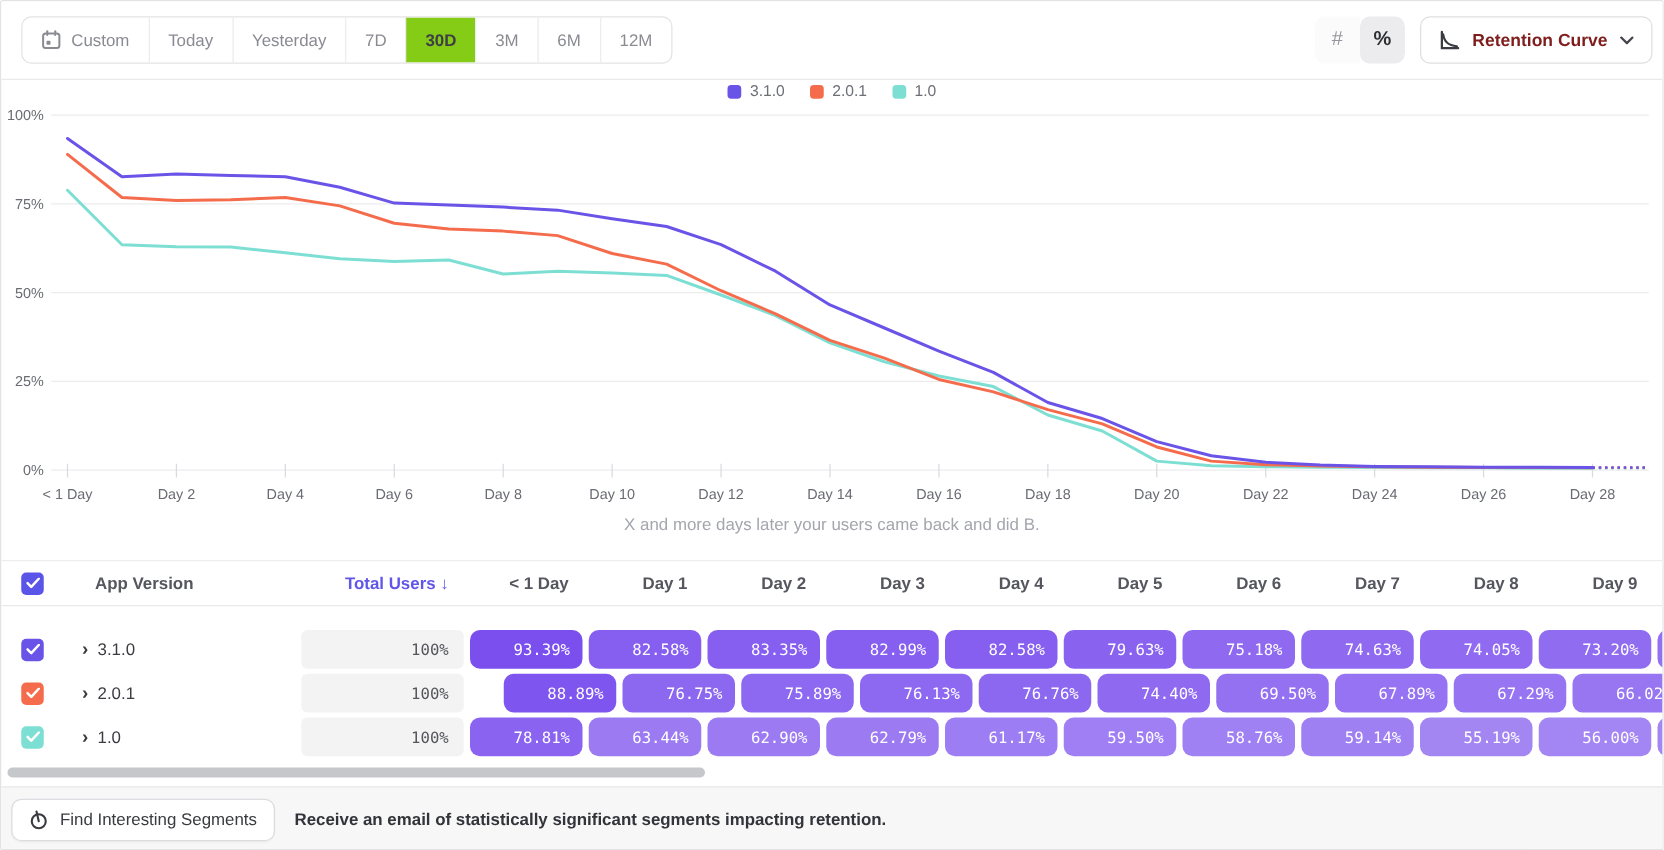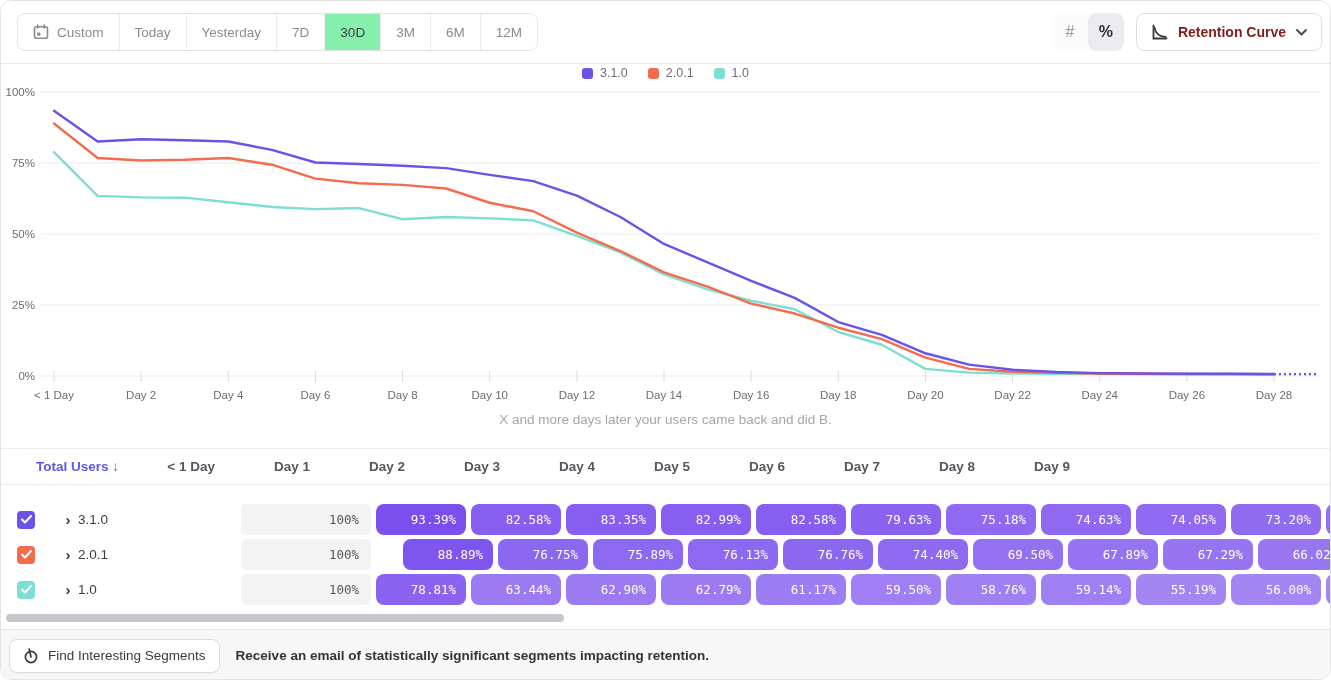--- a/index.html
+++ b/index.html
@@ -1,26 +1,26 @@
 <!DOCTYPE html>
 <html><head>
 <meta charset="utf-8">
 <style>
   * { box-sizing: border-box; margin: 0; padding: 0; }
   html,body { background:#fff; font-family:"Liberation Sans", sans-serif; }
   #app {
     position: relative; width: 1331px; height: 680px;
-    border: 1px solid #e3e3e6; border-radius: 12px; overflow: hidden; background: #fff;
+    border: 1px solid #e3e3e6; border-radius: 2px; overflow: hidden; background: #fff;
   }
   
   .toolbar { position:absolute; top:0; left:0; right:0; height:63px; border-bottom:1px solid #e9e9eb; display:flex; align-items:center; justify-content:space-between; padding:0 8px 0 16px; background:#fff; }
   .seg-group { display:flex; align-items:stretch; height:38px; border:1px solid #e3e3e5; border-radius:8px; overflow:hidden; background:#fff; }
   .seg { display:flex; align-items:center; gap:8px; padding:0 15px; font-size:13.5px; color:#8a8b92; cursor:pointer; border-left:1px solid #ececee; white-space:nowrap; }
   .seg:first-child { border-left:none; }
-  .seg.active { background:#86efac; color:#3e3f45; font-weight:400; }
+  .seg.active { background:#84cc16; color:#3e3f45; font-weight:700; }
   .toolbar-right { display:flex; align-items:center; gap:12px; }
   .toggle-pair { display:flex; height:38px; border-radius:8px; overflow:hidden; }
   .toggle-btn { width:36px; display:flex; align-items:center; justify-content:center; font-size:16px; color:#96979d; cursor:pointer; background:#fbfbfc; }
   .toggle-btn.active { background:#ececee; color:#2e2f35; font-weight:700; border-radius:8px; }
   .dropdown-btn { display:flex; align-items:center; gap:10px; height:38px; padding:0 14px; border:1px solid #dfdfe2; border-radius:8px; background:#fff; cursor:pointer; }
   .dropdown-btn .lbl { font-size:14px; font-weight:700; color:#7f1d1d; }
   .icon-svg { display:block; }
   
   .chart-section { position:absolute; top:63px; left:0; right:0; height:384px; }
   .legend { position:absolute; top:2px; left:0; right:0; display:flex; justify-content:center; gap:20px; }
@@ -179,20 +179,28 @@
         <polyline points="53,59.552400000000006 96.57142857142857,94.03 140.14285714285714,96.4724 183.71428571428572,95.79080000000002 227.28571428571428,94.0016 270.85714285714283,100.70399999999998 314.42857142857144,114.62 358,119.19239999999999 401.57142857142856,120.89639999999997 445.1428571428571,124.50319999999999 488.71428571428567,138.76 532.2857142857142,147.28 575.8571428571429,168.58 619.4285714285714,187.04000000000002 663,208.34 706.5714285714286,222.54000000000002 750.1428571428571,239.57999999999998 793.7142857142857,249.52 837.2857142857142,263.72 880.8571428571428,275.08 924.4285714285713,293.54 968,304.9 1011.5714285714286,307.74 1055.142857142857,308.876 1098.7142857142858,309.444 1142.2857142857142,309.728 1185.857142857143,310.012 1229.4285714285713,310.012 1273,310.296" fill="none" stroke="#f56c4d" stroke-width="2.4" stroke-linejoin="round" stroke-linecap="round"></polyline>
         <line x1="1273" y1="310.296" x2="1316.5714285714284" y2="310.296" stroke="#f56c4d" stroke-width="2" stroke-dasharray="2 3"></line>
         <polyline points="53,46.772400000000005 96.57142857142857,77.4728 140.14285714285714,75.28600000000003 183.71428571428572,76.3084 227.28571428571428,77.4728 270.85714285714283,85.85079999999999 314.42857142857144,98.4888 358,100.05080000000001 401.57142857142856,101.69800000000001 445.1428571428571,104.112 488.71428571428567,110.928 532.2857142857142,117.17600000000002 575.8571428571429,131.66 619.4285714285714,152.95999999999998 663,179.94 706.5714285714286,198.39999999999998 750.1428571428571,216.86 793.7142857142857,233.89999999999998 837.2857142857142,258.04 880.8571428571428,270.82 924.4285714285713,289.28 968,300.64 1011.5714285714286,305.752 1055.142857142857,308.024 1098.7142857142858,309.16 1142.2857142857142,309.444 1185.857142857143,309.728 1229.4285714285713,309.728 1273,310.012" fill="none" stroke="#6a54e8" stroke-width="2.4" stroke-linejoin="round" stroke-linecap="round"></polyline>
         <line x1="1273" y1="310.012" x2="1316.5714285714284" y2="310.012" stroke="#6a54e8" stroke-width="2" stroke-dasharray="2 3"></line>
       </svg>
     <div class="chart-caption">X and more days later your users came back and did B.</div>
   </div>
 
   <div class="table-section">
     <div class="thead">
+      <div class="col-left">
+        <div class="checkbox">
+          <svg width="11" height="9" viewBox="0 0 11 9">
+              <path d="M1 4.5 L4 7.5 L10 1" fill="none" stroke="#fff" stroke-width="2" stroke-linecap="round" stroke-linejoin="round"></path>
+            </svg>
+        </div>
+        <span class="th app-version-lbl">App Version</span>
+      </div>
       <div class="col-total th th-total">
         <span>Total Users</span> <span>↓</span>
       </div>
       <div id="day-headers" style="display:flex;">
           <div class="col-day th">&lt; 1 Day</div>
           <div class="col-day th">Day 1</div>
           <div class="col-day th">Day 2</div>
           <div class="col-day th">Day 3</div>
           <div class="col-day th">Day 4</div>
           <div class="col-day th">Day 5</div>

